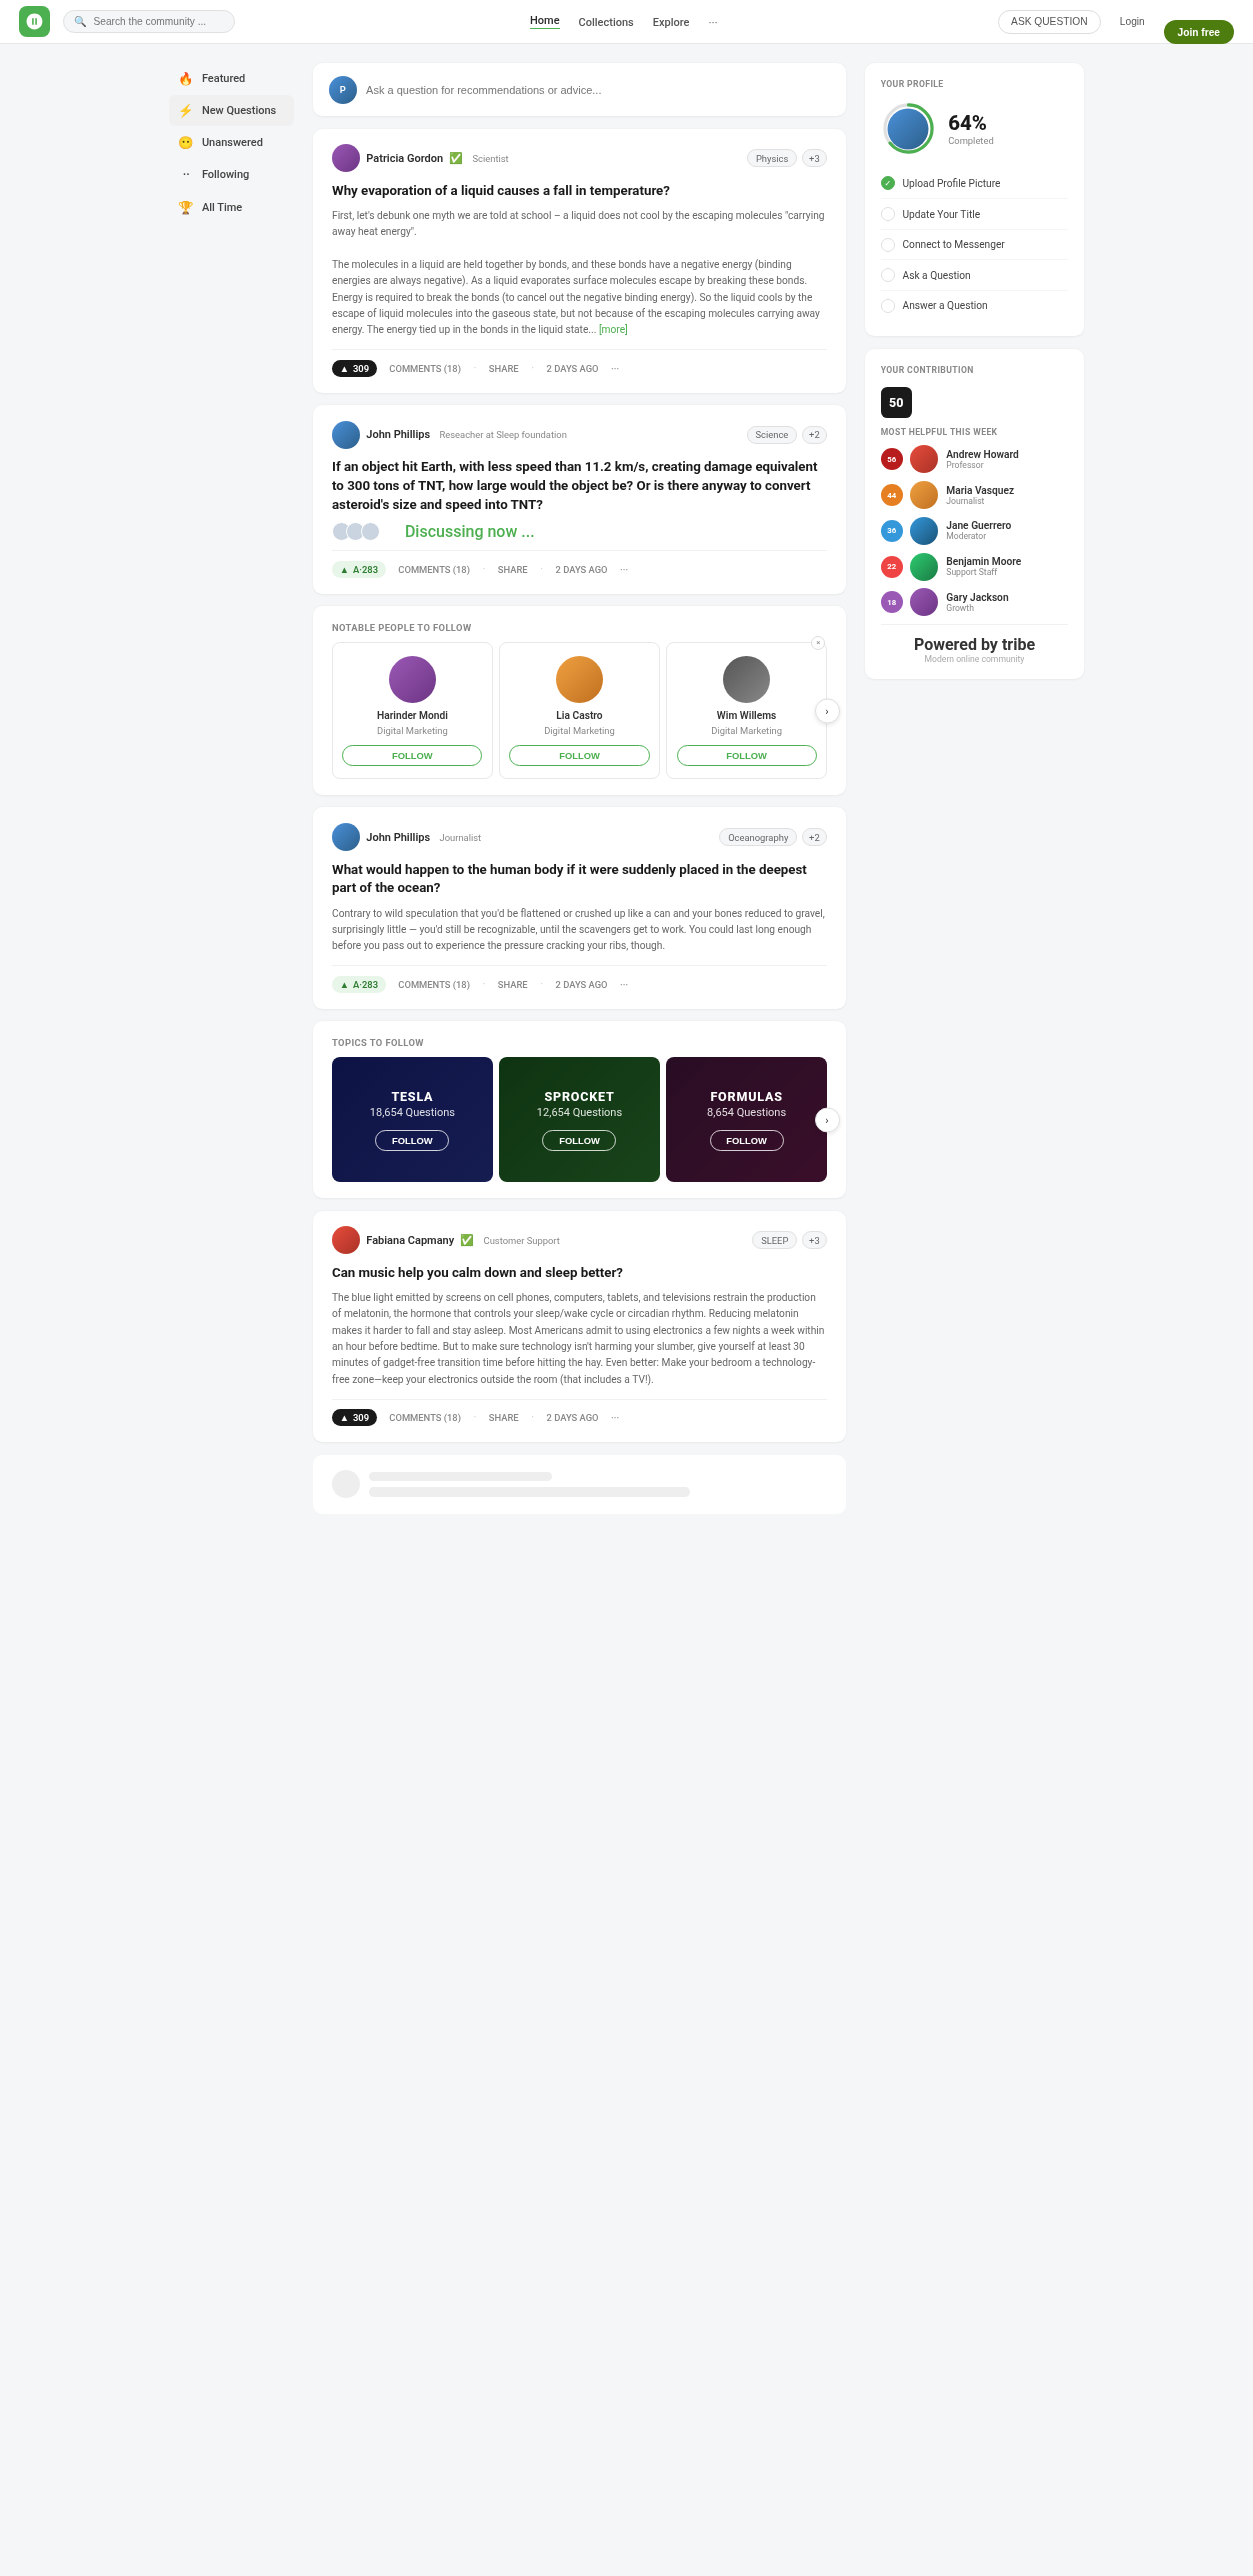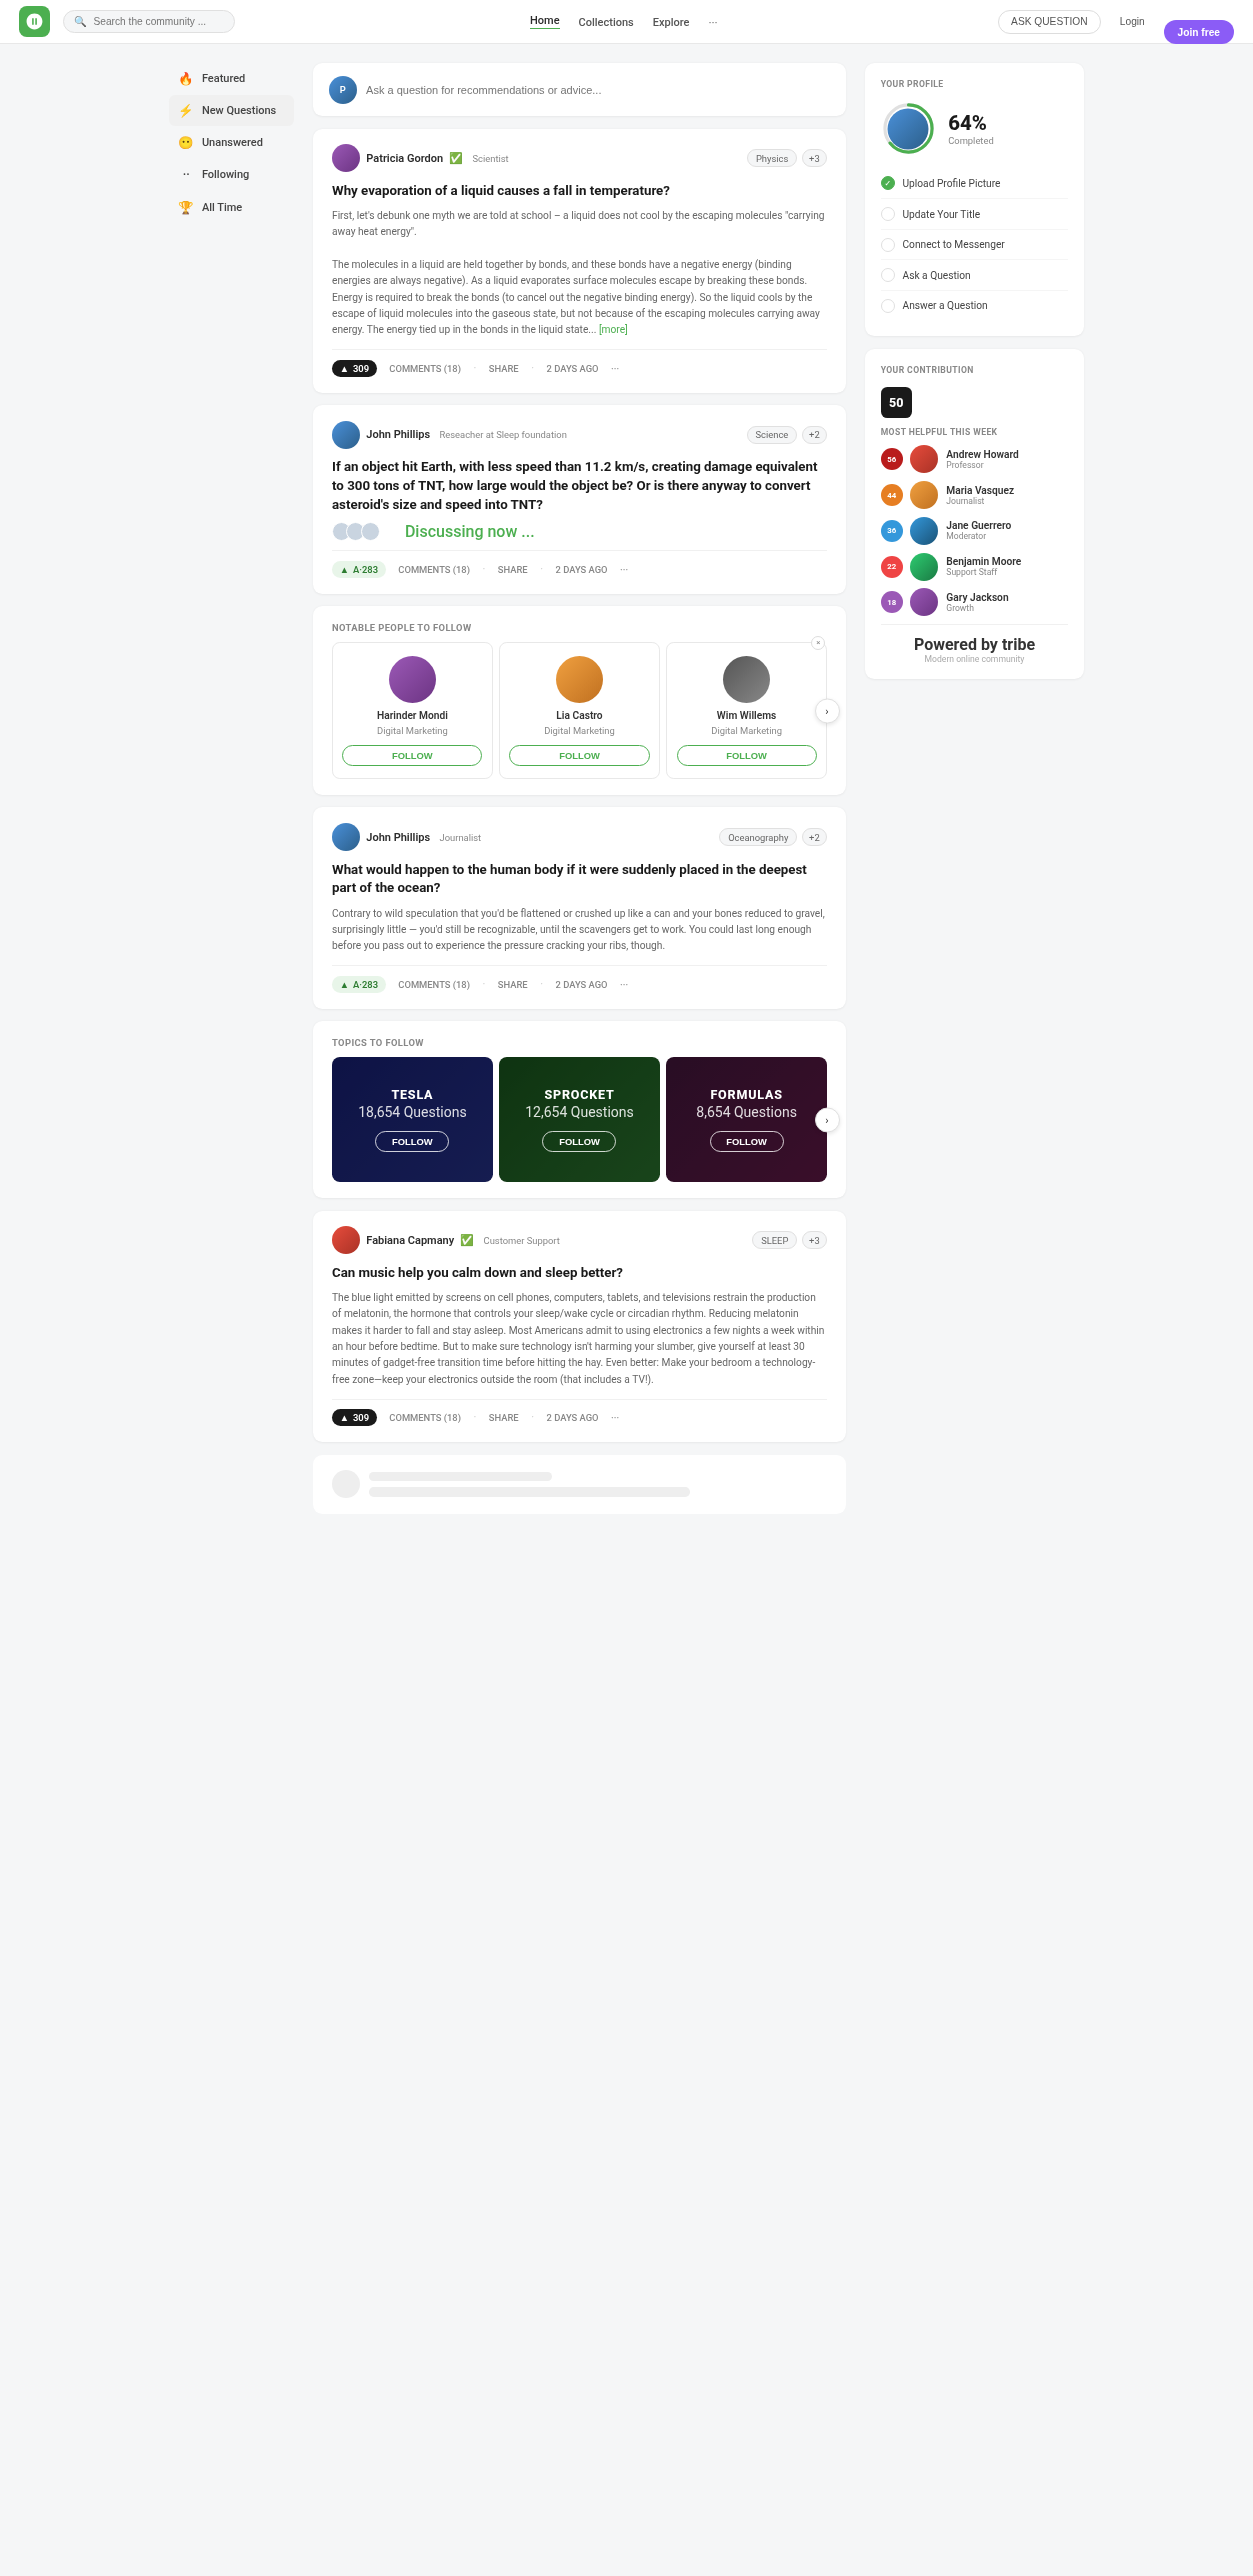--- a/index.html
+++ b/index.html
@@ -12,21 +12,21 @@
     .header-search { display: flex; align-items: center; background: #f5f6f7; border: 0.8px solid #e0e0e0; border-radius: 15.7px; padding: 4.7px 11px; width: 172px; margin-right: 15.7px; }
     .header-search input { border: none; background: transparent; outline: none; font-size: 10.2px; color: #888; width: 100%; }
     .header-search-icon { color: #aaa; margin-right: 6.3px; font-size: 10.2px; }
     .header-nav { display: flex; align-items: flex-end; gap: 19px; flex: 1; justify-content: center; }
     .header-nav a { text-decoration: none; color: #555; font-size: 11px; font-weight: 500; }
     .header-nav a.active { color: #2c2c2c; border-bottom: 1.6px solid #4caf50; padding-bottom: 1.6px; }
     .header-nav .more { color: #888; }
     .header-actions { display: flex; align-items: center; gap: 9.4px; margin-left: auto; }
     .btn-ask { background: #fff; border: 0.8px solid #ddd; border-radius: 15.7px; padding: 5.5px 12.5px; font-size: 10.2px; cursor: pointer; color: #555; }
     .btn-login { background: transparent; border: none; font-size: 10.2px; cursor: pointer; color: #555; padding: 5.5px 9.4px; }
-    .btn-join { background: #8b5cf6; color: white; border: none; border-radius: 15.7px; padding: 6.3px 14px; font-size: 10.2px; font-weight: 600; cursor: pointer; margin-top: 21px; }
+    .btn-join { background: #4d7c0f; color: white; border: none; border-radius: 15.7px; padding: 6.3px 14px; font-size: 10.2px; font-weight: 600; cursor: pointer; margin-top: 21px; }
 
     
     .main-layout { display: flex; max-width: 940px; margin: 0 auto; padding: 19px 12.5px; gap: 19px; }
     .sidebar { width: 125px; flex-shrink: 0; }
     .feed { flex: 1; min-width: 0; }
     .right-panel { width: 219px; flex-shrink: 0; }
 
     
     .sidebar-item { display: flex; align-items: center; gap: 7.8px; padding: 7.8px 9.4px; border-radius: 6.3px; cursor: pointer; margin-bottom: 1.6px; font-size: 11px; font-weight: 500; color: #444; }
     .sidebar-item.active { background: #f0f0f0; }
@@ -74,21 +74,21 @@
     .follow-btn { border: 0.8px solid #4caf50; color: #4caf50; background: #fff; border-radius: 12.5px; padding: 3.9px 12.5px; font-size: 9.4px; font-weight: 600; cursor: pointer; width: 100%; }
     .close-x { position: absolute; top: -6.3px; right: 1.6px; width: 14px; height: 14px; background: #fff; border: 0.8px solid #ddd; border-radius: 50%; display: flex; align-items: center; justify-content: center; font-size: 7.8px; cursor: pointer; color: #888; }
     .carousel-next { position: absolute; right: -12.5px; top: 50%; transform: translateY(-50%); width: 25px; height: 25px; background: #fff; border: 0.8px solid #e0e0e0; border-radius: 50%; display: flex; align-items: center; justify-content: center; cursor: pointer; box-shadow: 0 1.6px 4.7px rgba(0,0,0,0.1); z-index: 2; }
 
     
     .topics-grid { display: flex; gap: 6.3px; position: relative; }
     .topic-card { flex: 1; border-radius: 7.8px; overflow: hidden; position: relative; min-height: 125px; }
     .topic-bg { width: 100%; height: 100%; position: absolute; top: 0; left: 0; }
     .topic-overlay { position: absolute; top: 0; left: 0; right: 0; bottom: 0; background: rgba(0,0,0,0.45); display: flex; flex-direction: column; justify-content: center; align-items: center; padding: 9.4px; text-align: center; }
     .topic-name { color: #fff; font-size: 12.5px; font-weight: 800; letter-spacing: 0.8px; text-transform: uppercase; margin-bottom: 2px; }
-    .topic-count { color: rgba(255,255,255,0.85); font-size: 14px; margin-bottom: 11px; }
+    .topic-count { color: rgba(255,255,255,0.85); font-size: 11px; margin-bottom: 11px; }
     .topic-follow-btn { border: 0.8px solid rgba(255,255,255,0.8); color: #fff; background: transparent; border-radius: 12.5px; padding: 3.9px 15.7px; font-size: 9.4px; font-weight: 600; cursor: pointer; }
 
     
     .panel-card { background: #fff; border-radius: 9.4px; padding: 15.7px; margin-bottom: 12.5px; box-shadow: 0 0.8px 2.3px rgba(0,0,0,0.06); }
     .panel-title { font-size: 8.6px; font-weight: 700; color: #888; text-transform: uppercase; letter-spacing: 0.4px; margin-bottom: 12.5px; }
     .profile-top { display: flex; align-items: center; gap: 12.5px; margin-bottom: 12.5px; }
     .progress-ring-wrapper { position: relative; width: 55px; height: 55px; flex-shrink: 0; }
     .progress-ring-wrapper svg { transform: rotate(-90deg); }
     .progress-ring-avatar { position: absolute; top: 50%; left: 50%; transform: translate(-50%, -50%); width: 41px; height: 41px; border-radius: 50%; background: #c9d4e0; overflow: hidden; }
     .profile-completion { display: flex; flex-direction: column; }

